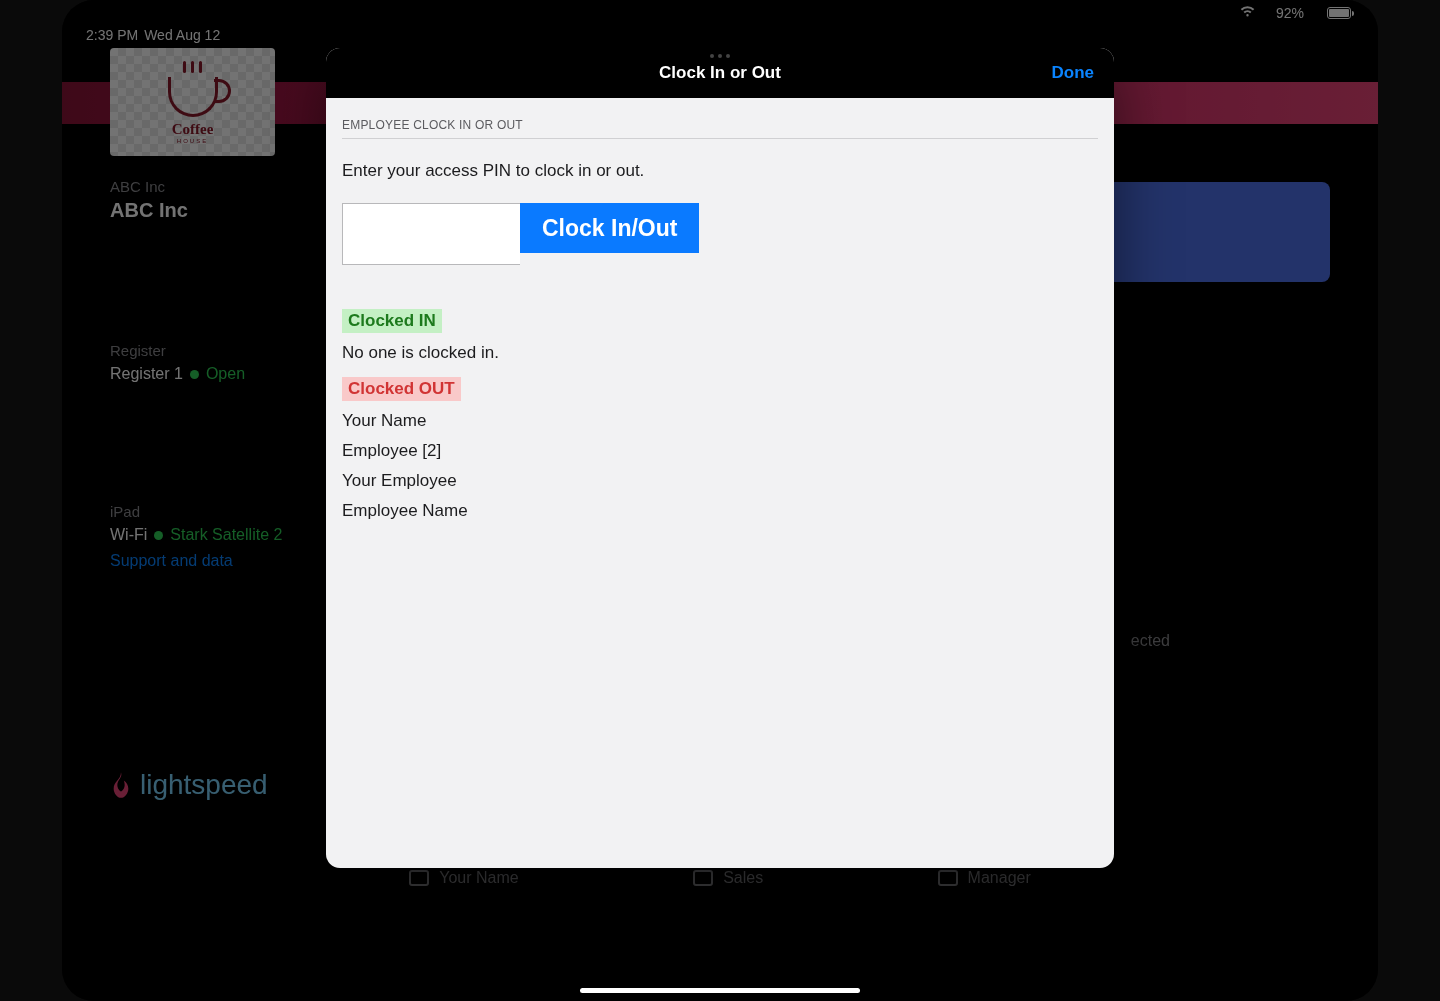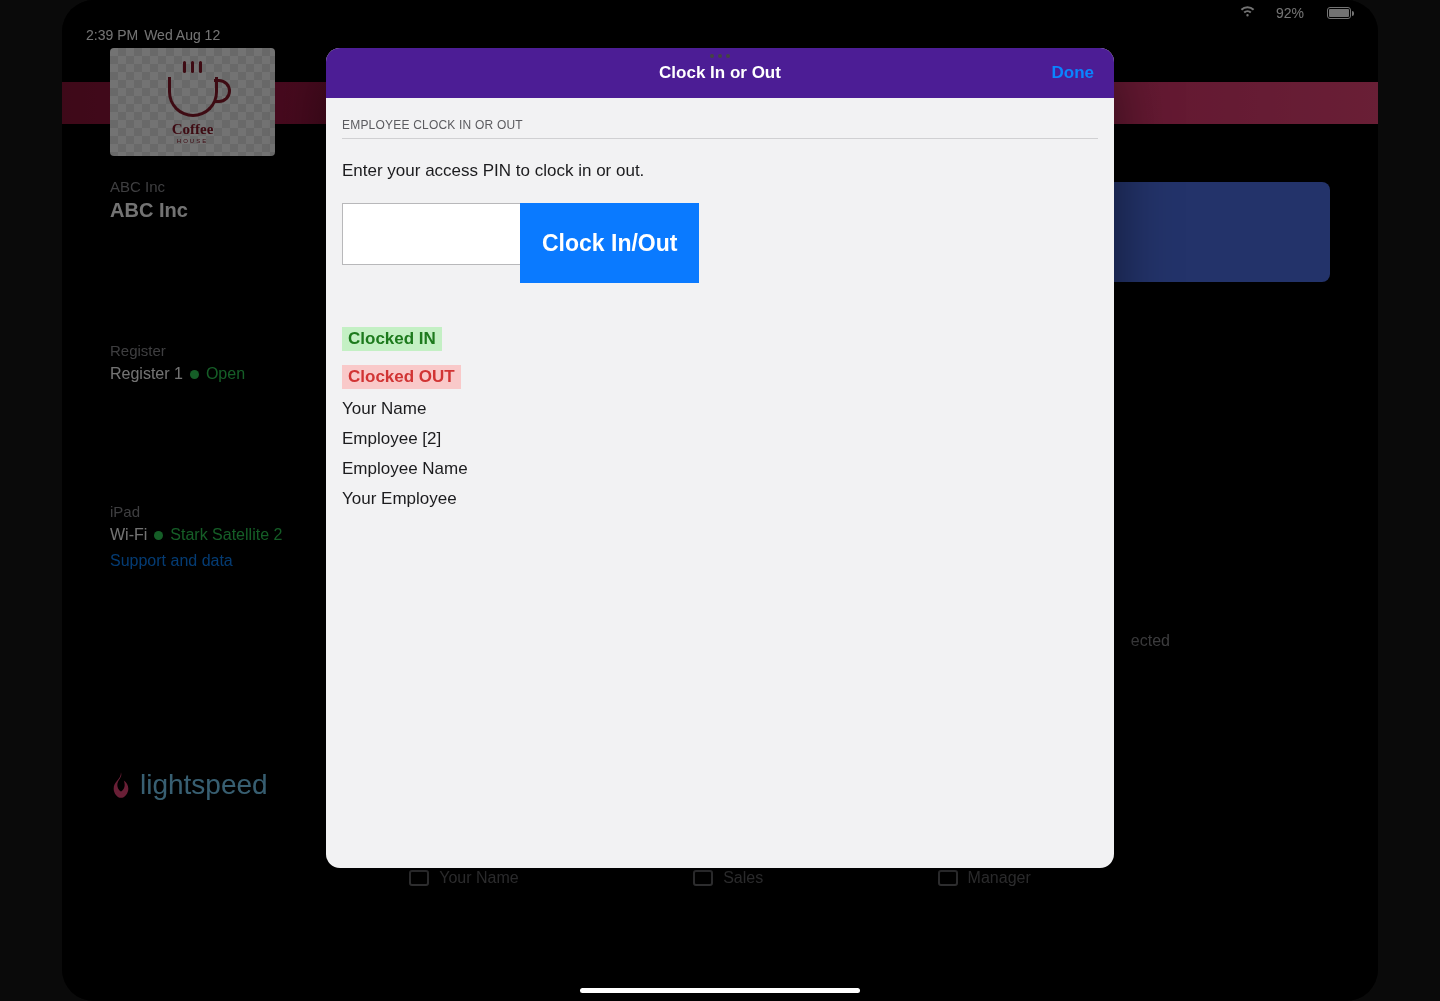--- a/index.html
+++ b/index.html
@@ -156,21 +156,21 @@
       top: 48px;
       width: 788px;
       height: 820px;
       background: #f2f2f3;
       border-radius: 14px;
       z-index: 20;
       overflow: hidden;
       box-shadow: 0 20px 60px rgba(0,0,0,0.5);
     }
     .modal-header {
-      background: #4c1d95;
+      background: #000000;
       height: 50px;
       display: flex;
       align-items: center;
       justify-content: center;
       position: relative;
     }
     .drag-handles { position: absolute; top: 6px; display: flex; gap: 4px; }
     .drag-handles span { width: 4px; height: 4px; background: #444; border-radius: 50%; }
     .modal-title { color: #fff; font-size: 17px; font-weight: 600; }
     .done-btn {
@@ -190,21 +190,21 @@
       border: 1px solid #b8b8ba;
       border-right: none;
       background: #fff;
       font-size: 20px;
       padding: 0 10px;
     }
     .clock-btn {
       background: #0a7aff;
       color: #fff;
       border: none;
-      height: 80px;
+      height: 50px;
       padding: 8px 22px;
       font-size: 23px;
       font-weight: 600;
       cursor: pointer;
     }
     
     .status-block { margin-top: 44px; }
     .status-tag {
       display: inline-block;
       font-size: 17px;
@@ -326,27 +326,28 @@
     <div class="modal-body">
       <div class="section-header">EMPLOYEE CLOCK IN OR OUT</div>
       <div class="instruction">Enter your access PIN to clock in or out.</div>
       <div class="pin-row">
         <input class="pin-input" type="password" value="" style="">
         <button class="clock-btn">Clock In/Out</button>
       </div>
 
       <div class="status-block">
         <span class="status-tag tag-in">Clocked IN</span>
+        <div class="employee">No one is clocked in.</div>
 
         <div><span class="status-tag tag-out">Clocked OUT</span></div>
         <div id="clocked-out-list">
             <div class="employee">Your Name</div>
             <div class="employee">Employee [2]</div>
+            <div class="employee">Your Employee</div>
             <div class="employee">Employee Name</div>
-            <div class="employee">Your Employee</div>
           </div>
       </div>
     </div>
   </div>
 
   <div class="home-indicator"></div>
 
 </div>
 
 </body></html>

